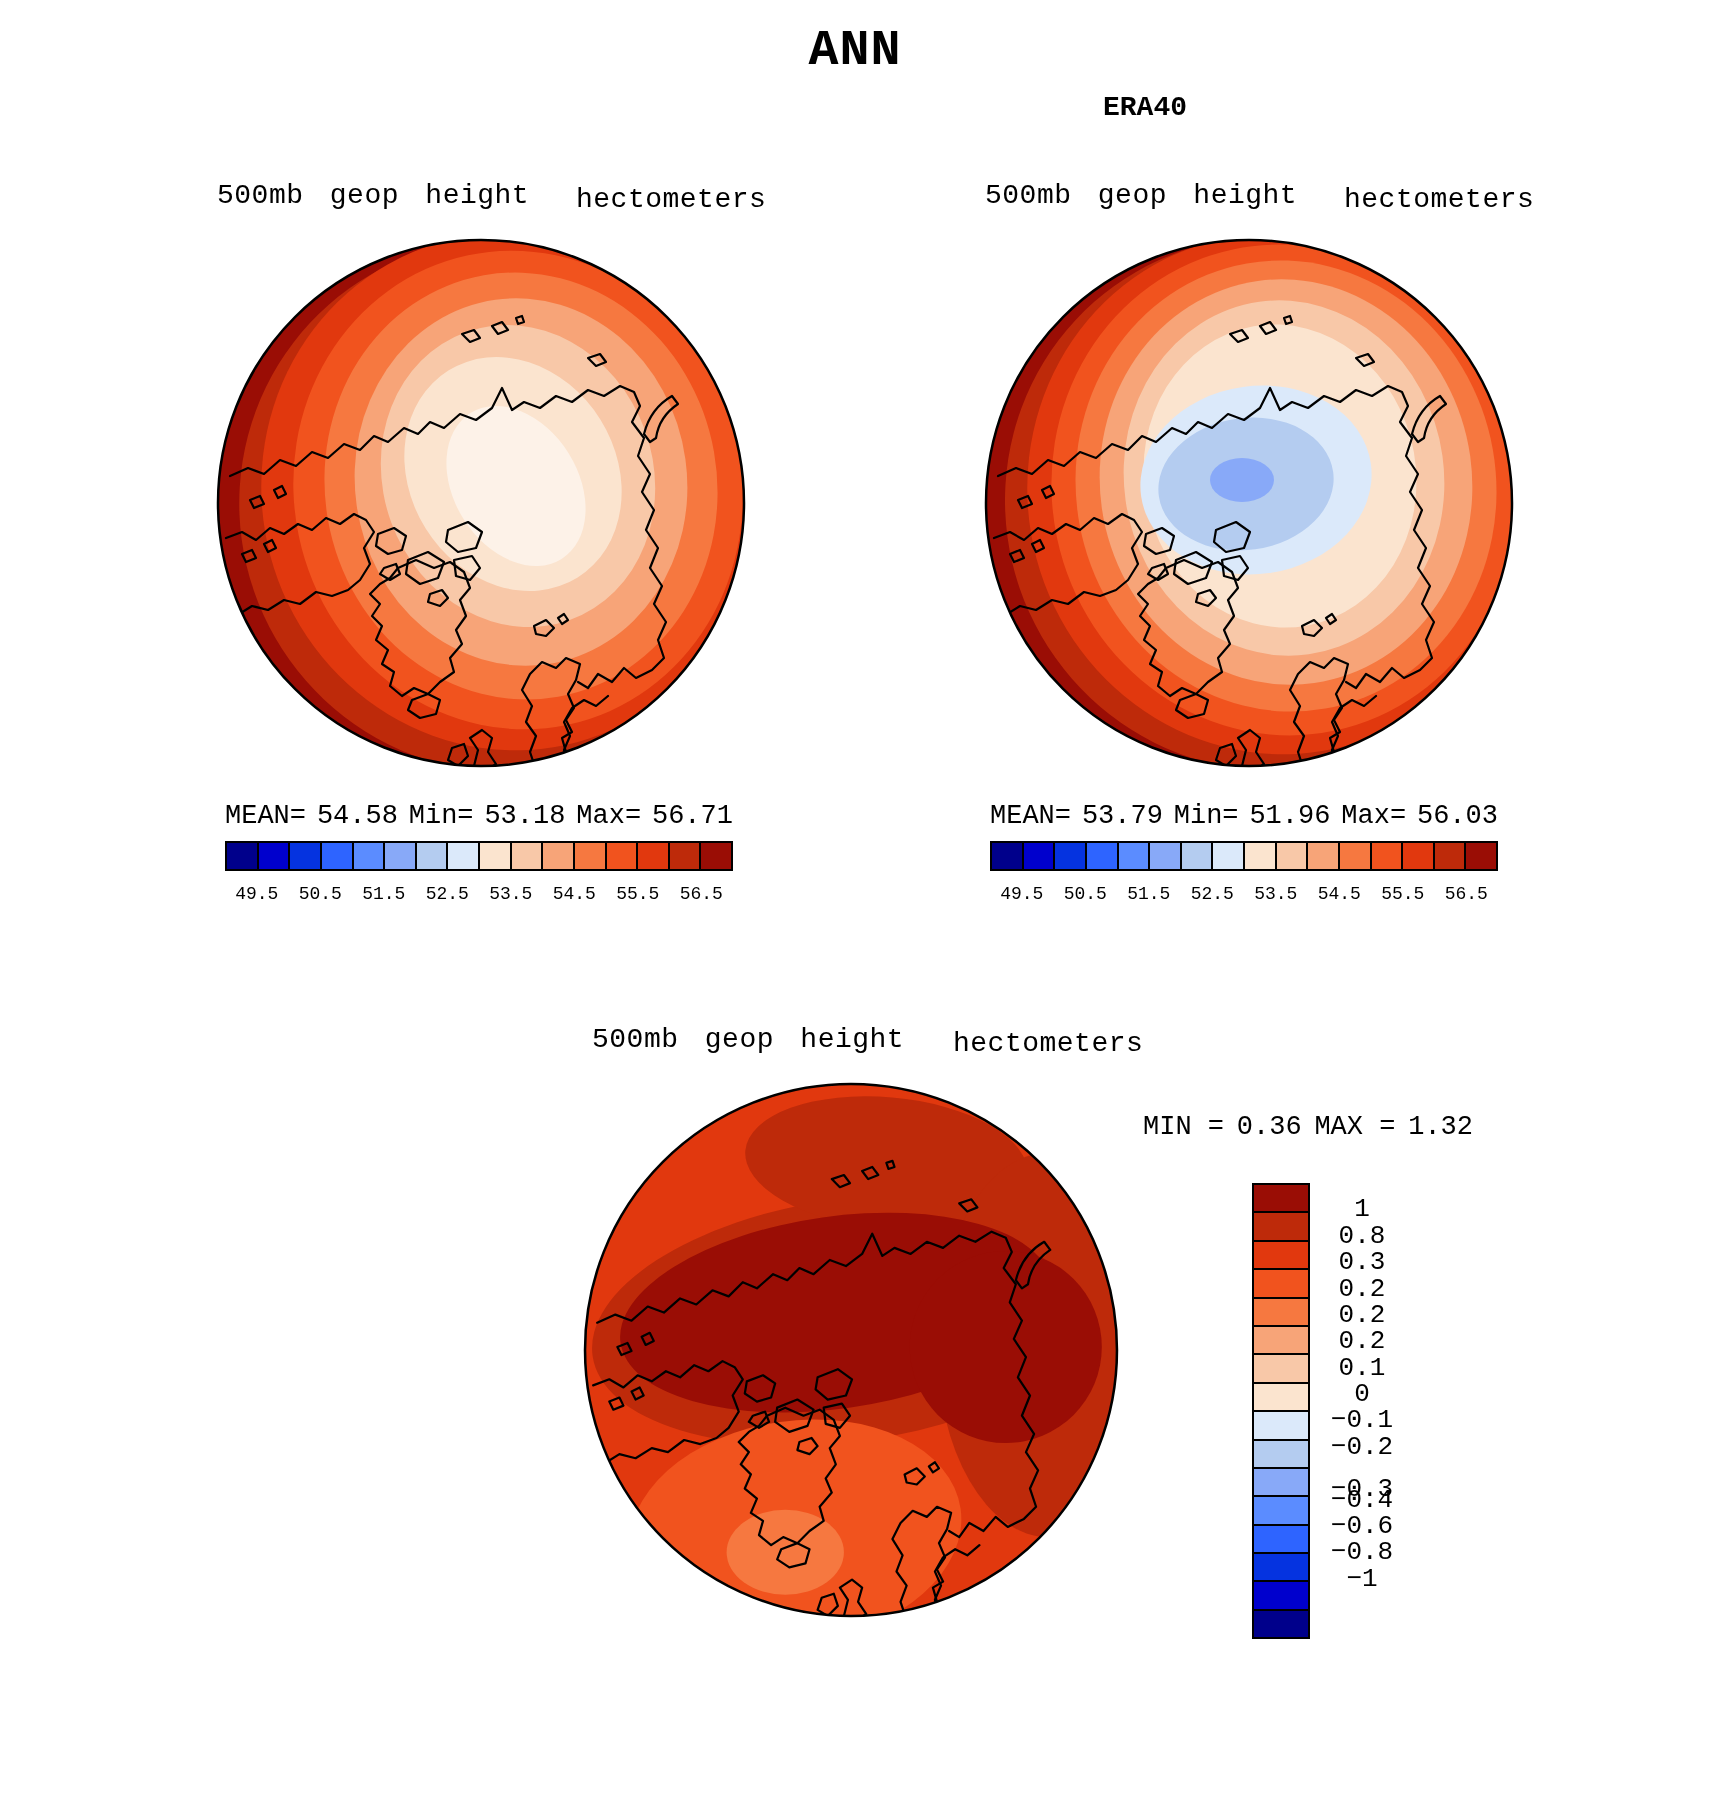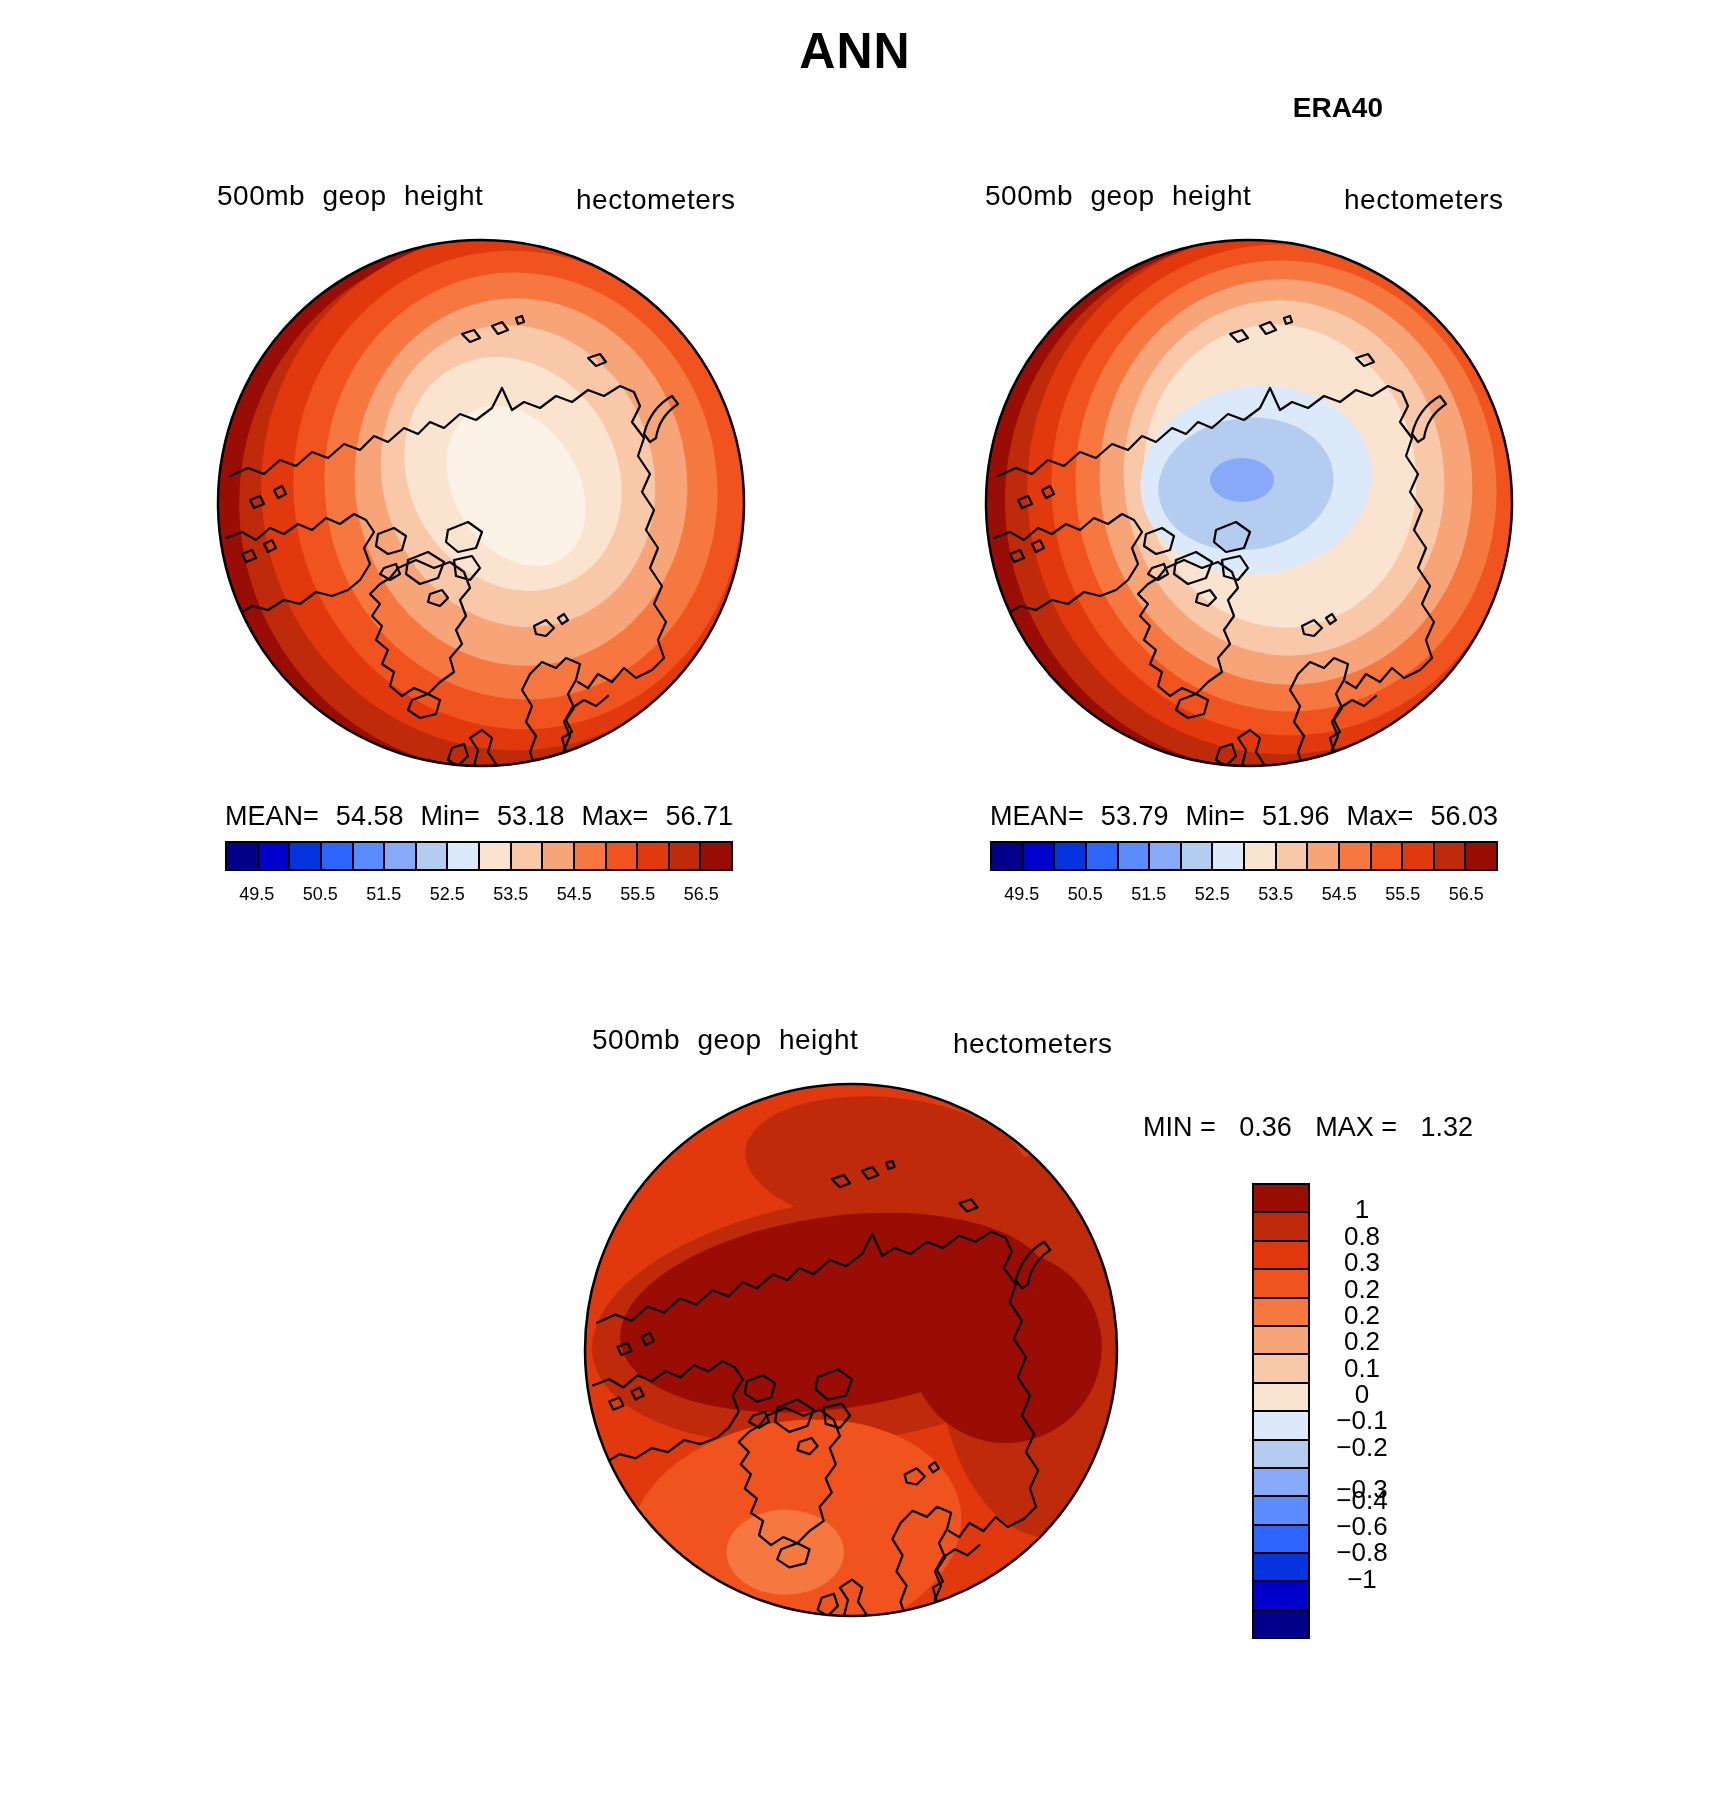--- a/index.html
+++ b/index.html
@@ -1,22 +1,22 @@
 <!DOCTYPE html>
 <html><head>
 <meta charset="utf-8">
 <style>
   html,body{margin:0;padding:0;background:#ffffff;}
   .canvas{position:relative;width:1710px;height:1687px;background:#fff;
-          font-family:Liberation Sans, sans-serif;color:#000;overflow:hidden;}
+          font-family:Liberation Mono, monospace;color:#000;overflow:hidden;}
   .abs{position:absolute;}
   .page-title{left:0;right:0;top:22px;text-align:center;font-size:50px;font-weight:bold;letter-spacing:1px;}
   .hdr{font-size:28px;font-weight:bold;white-space:nowrap;}
   .hdr-model{left:104px;top:92px;}
-  .hdr-era{left:1103px;top:92px;width:280px;text-align:right;}
+  .hdr-era{left:1103px;top:92px;width:280px;text-align:left;}
   .hdr-diff{left:0;right:0;top:946px;text-align:center;}
   .maptitle{font-size:28px;word-spacing:9px;letter-spacing:.5px;white-space:nowrap;}
   .stats{display:flex;justify-content:space-between;font-size:27px;white-space:nowrap;}
   .minmax{display:flex;justify-content:space-between;font-size:27px;white-space:nowrap;}
   .cbar-h{display:flex;height:30px;box-sizing:border-box;}
   .cbar-h .cell{flex:1;border:2px solid #000;margin-left:-2px;}
   .cbar-h .cell:first-child{margin-left:0;}
   .cbar-ticks{font-size:18px;height:30px;}
   .cbar-ticks span{position:absolute;transform:translateX(-50%);white-space:nowrap;}
   .cbar-v{width:58px;}

